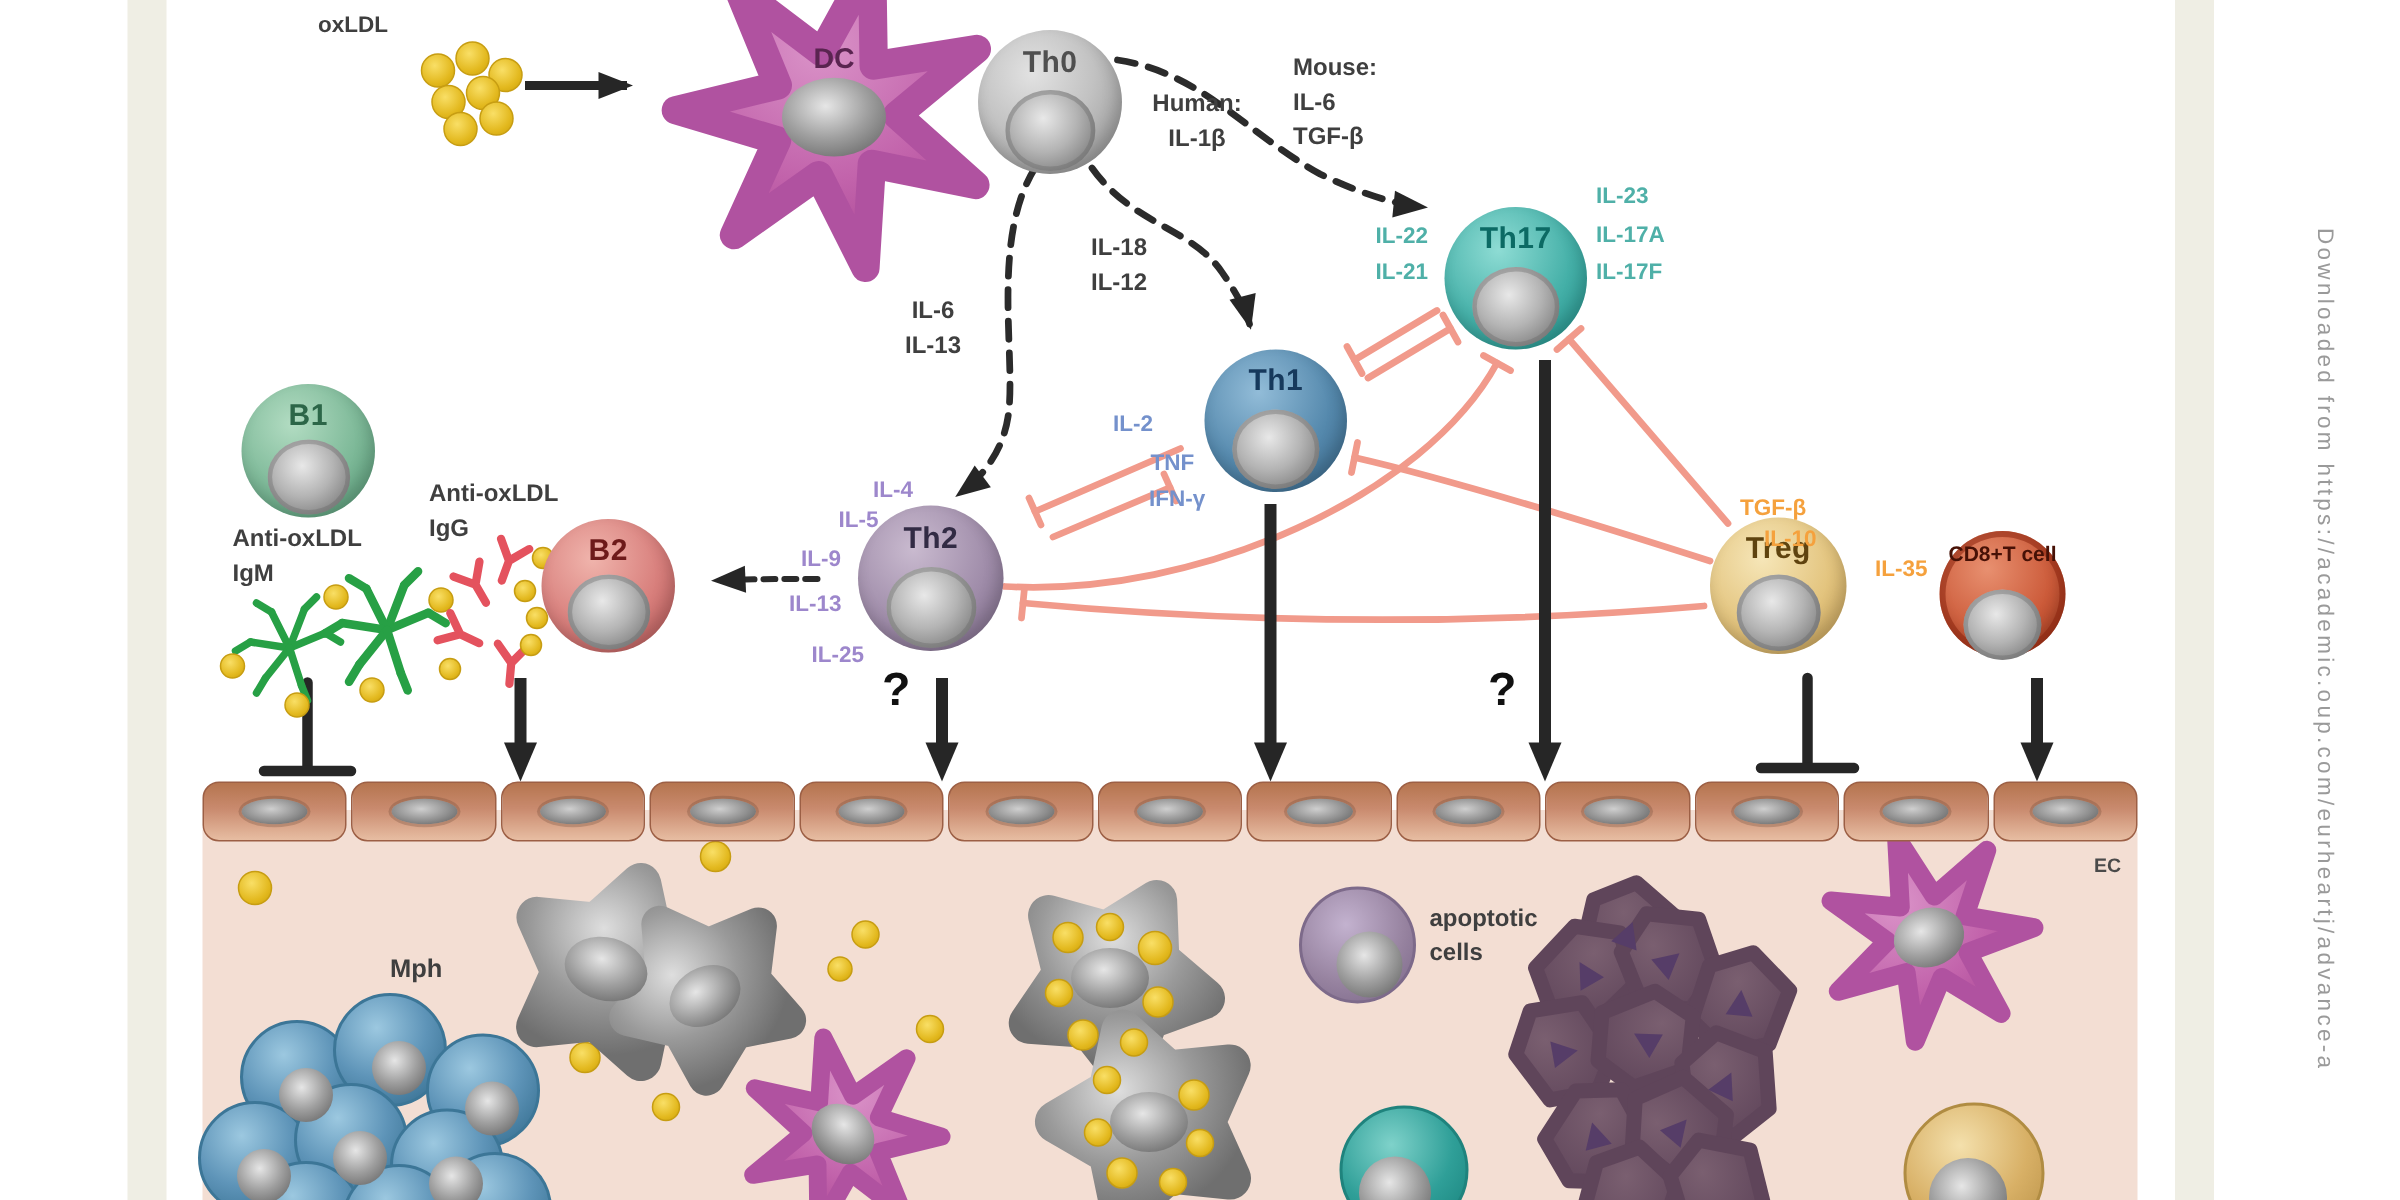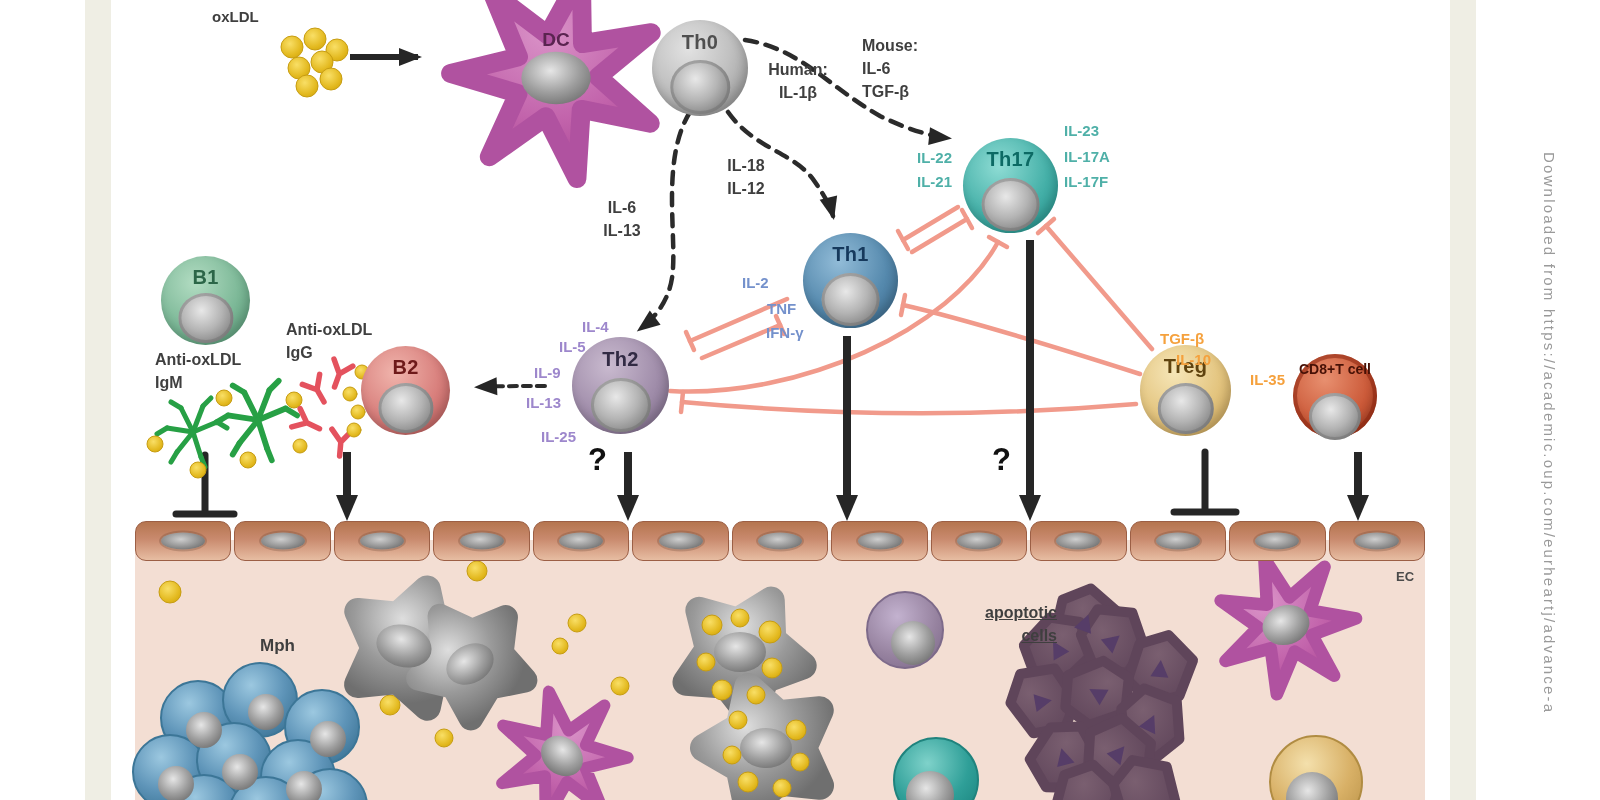--- a/index.html
+++ b/index.html
@@ -475,20 +475,20 @@
   </div>
   <div class="lbl" style="left:286px;top:318px;">
     <span>Anti-oxLDL</span>
       <span>IgG</span>
   </div>
 
   <div class="lbl" style="left:588px;top:438px;font-size:31px;color:#111;">?</div>
   <div class="lbl" style="left:992px;top:438px;font-size:31px;color:#111;">?</div>
 
   <div class="lbl" style="left:260px;top:592px;font-size:17px;margin-top:42px;">Mph</div>
-  <div class="lbl" style="left:953px;top:601px;width:104px;text-align:right;text-decoration:underline;">
+  <div class="lbl" style="left:953px;top:601px;width:104px;">
     <span>apoptotic</span>
       <span>cells</span>
   </div>
   <div class="lbl" style="left:1396px;top:568px;font-size:13px;color:#4a4a4a;">EC</div>
 
   <div class="wm">Downloaded from https://academic.oup.com/eurheartj/advance-a</div>
 </div>
 
 </body></html>

